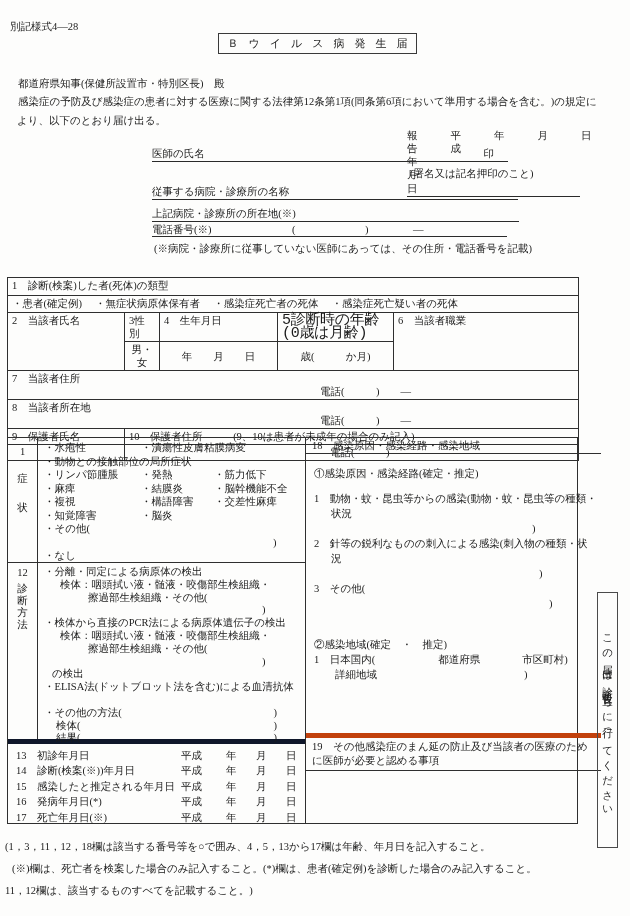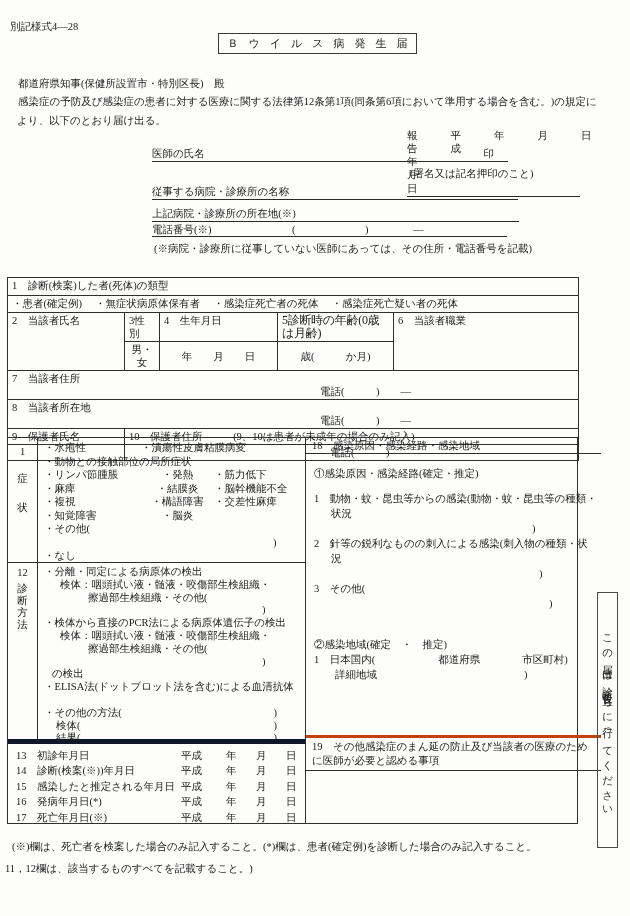--- a/index.html
+++ b/index.html
@@ -31,21 +31,21 @@
   .phone-row{left:152px;top:223px;width:355px;height:14px;}
   .phone-row .p-open{position:absolute;left:140px;top:0;}
   .phone-row .p-close{position:absolute;left:213px;top:0;}
   .phone-row .p-dash{position:absolute;left:261px;top:0;}
   .rep-note{left:154px;top:242px;}
 
   
   table.t1{left:7px;top:277px;width:571px;border-collapse:collapse;table-layout:fixed;font-size:10.5px;}
   table.t1 td{border:1px solid #2f2f2f;padding:1px 4px;vertical-align:top;line-height:13px;}
   table.t1 td.ctr{text-align:center;vertical-align:middle;}
-  table.t1 .small{font-size:12px;letter-spacing:-0.3px;}
+  table.t1 .small{font-size:15px;letter-spacing:-0.3px;font-family:Liberation Mono, monospace;}
   .ph-line5{margin-left:308px;}
   .ph-line8{margin-left:201px;}
   .row10-note{margin-left:28px;}
 
   
   .t2{left:7px;top:437px;width:571px;height:387px;border:1px solid #2f2f2f;display:flex;box-sizing:border-box;}
   .t2-left{width:298px;border-right:1px solid #2f2f2f;display:flex;flex-direction:column;box-sizing:border-box;}
   .t2-right{flex:1;display:flex;flex-direction:column;box-sizing:border-box;}
   .sec{display:flex;box-sizing:border-box;}
   .sec11{height:125px;border-bottom:1px solid #2f2f2f;}
@@ -53,40 +53,40 @@
   .sec-dates{flex:1;flex-direction:column;padding-top:4px;}
   .numcol{width:30px;border-right:1px solid #2f2f2f;text-align:center;box-sizing:border-box;flex:none;}
   .sec11 .num{margin-top:8px;line-height:12px;}
   .sec11 .vlabel{white-space:pre-line;line-height:29px;margin-top:6px;}
   .sec12 .num{margin-top:4px;line-height:12px;}
   .sec12 .vlabel{white-space:pre-line;line-height:12px;margin-top:4px;}
 
   .sy-content{flex:1;padding:3px 6px 0 6px;}
   .sy-row{display:flex;line-height:13.5px;white-space:nowrap;}
   .sy-row .c1{width:97px;flex:none;}
-  .sy-row .c2{width:73px;flex:none;text-align:center;}
+  .sy-row .c2{width:73px;flex:none;}
   .sy-close{padding-left:229px;}
 
   .dg-content{flex:1;padding:3px 8px 0 6px;box-sizing:border-box;}
   .dg-line{line-height:12.8px;white-space:nowrap;}
   .ind16{padding-left:16px;}
   .ind44{padding-left:44px;}
   .ind8{padding-left:8px;}
   .ind12{padding-left:12px;}
   .dg-close{padding-left:218px;}
   .dg-blank{height:12.8px;}
   .dg-flex{display:flex;justify-content:space-between;padding-right:20px;line-height:12.8px;}
 
   .dt-row{display:flex;line-height:15.4px;padding-left:8px;white-space:nowrap;}
   .dt-label{width:165px;flex:none;}
   .dt-era{width:45px;flex:none;}
   .dt-y,.dt-m,.dt-d{width:30px;flex:none;}
 
   .r18-head{height:16px;border-bottom:1px solid #2f2f2f;padding:1px 0 0 6px;box-sizing:border-box;line-height:14px;}
-  .r18-body{height:284px;border-bottom:3px solid #c2410c;padding:0 4px 0 8px;box-sizing:border-box;}
+  .r18-body{height:284px;border-bottom:5px solid #c2410c;padding:0 4px 0 8px;box-sizing:border-box;}
   .r18-line{line-height:15px;white-space:nowrap;}
   .mt12{margin-top:12px;}
   .mt10{margin-top:10px;}
   .mt26{margin-top:26px;}
   .cl1{padding-left:218px;}
   .cl2{padding-left:225px;}
   .cl3{padding-left:235px;}
   .wrap-ind{padding-left:17px;}
   .r19-head{border-bottom:1px solid #2f2f2f;padding:2px 6px 2px 6px;line-height:14px;box-sizing:border-box;}
   .r19-body{flex:1;}
@@ -337,17 +337,18 @@
         <div class="r18-line">　　詳細地域　　　　　　　　　　　　　　)</div>
       </div>
       <div class="r19-head">19　その他感染症のまん延の防止及び当該者の医療のために医師が必要と認める事項</div>
       <div class="r19-body"></div>
     </div>
   </div>
 
   <div class="abs vnotice">この届出は診断後直ちに行ってください</div>
 
   <div class="abs footnotes">
+    <div>(1，3，11，12，18欄は該当する番号等を○で囲み、4，5，13から17欄は年齢、年月日を記入すること。</div>
     <div class="fn2">(※)欄は、死亡者を検案した場合のみ記入すること。(*)欄は、患者(確定例)を診断した場合のみ記入すること。</div>
     <div>11，12欄は、該当するものすべてを記載すること。)</div>
   </div>
 
 </div>
 
 </body></html>

